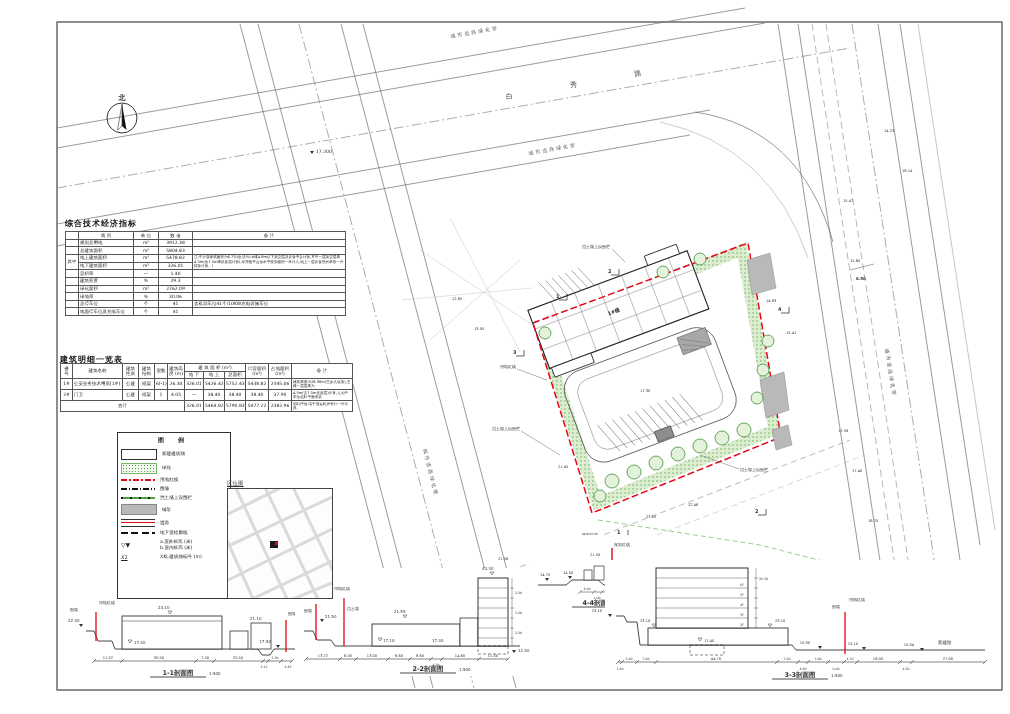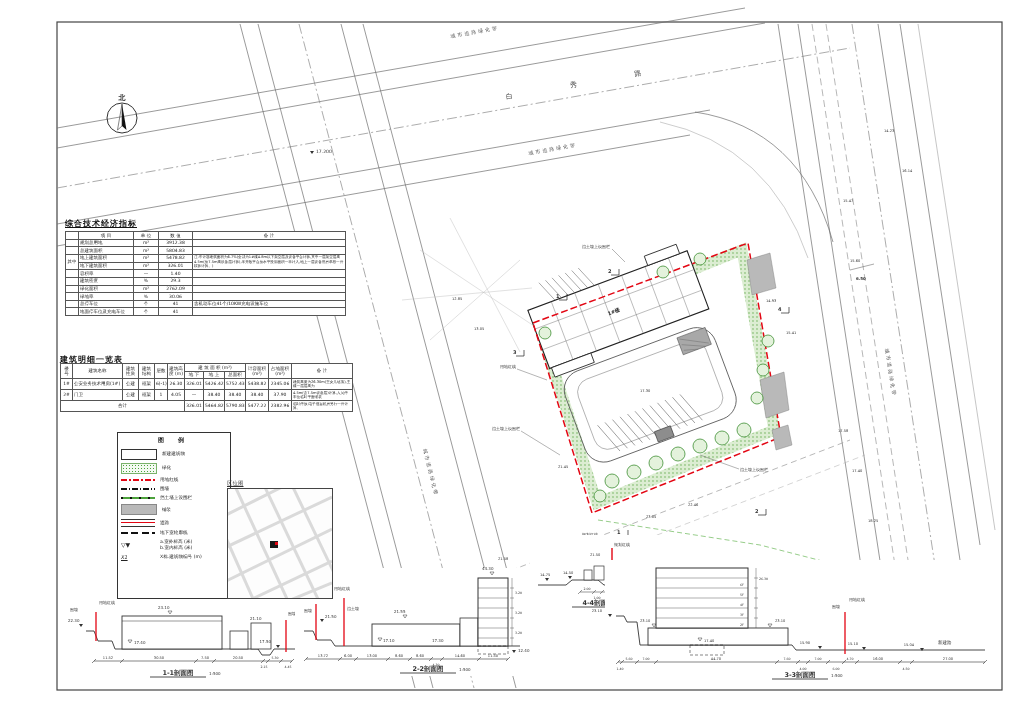--- a/index.html
+++ b/index.html
@@ -7,21 +7,21 @@
          font-family:"DejaVu Sans",sans-serif;color:#222;}
   .abs{position:absolute;}
   .t{position:absolute;white-space:nowrap;color:#333;}
   .rot{transform-origin:0 0;}
   
   .tbl{position:absolute;border-collapse:collapse;table-layout:fixed;background:#fff;}
   .tbl td,.tbl th{border:0.6px solid #555;font-size:4.5px;font-weight:normal;
       padding:0.5px 1px;line-height:1.25;color:#222;overflow:hidden;}
   .tbl .num{text-align:center;}
   .tbl-title{position:absolute;font-size:8px;font-weight:bold;color:#111;
-      text-decoration:underline;letter-spacing:1px;}
+      letter-spacing:1px;}
   
   #legend{position:absolute;border:0.8px solid #333;background:#fff;}
   #legend .lg-title{text-align:center;font-size:6px;font-weight:bold;letter-spacing:6px;
       padding:3px 0 2px 0;}
   .lg-row{display:flex;align-items:center;padding:1.6px 3px;}
   .lg-label{font-size:4.6px;color:#222;line-height:1.3;}
   .sym{width:34px;flex:none;margin-right:5px;position:relative;}
   .sym-newb{height:9px;border:1px solid #333;background:#fff;}
   .sym-green{height:9px;border:0.5px solid #7ab36a;
       background-image:radial-gradient(circle,#4ca23b 0.6px,transparent 0.75px);

